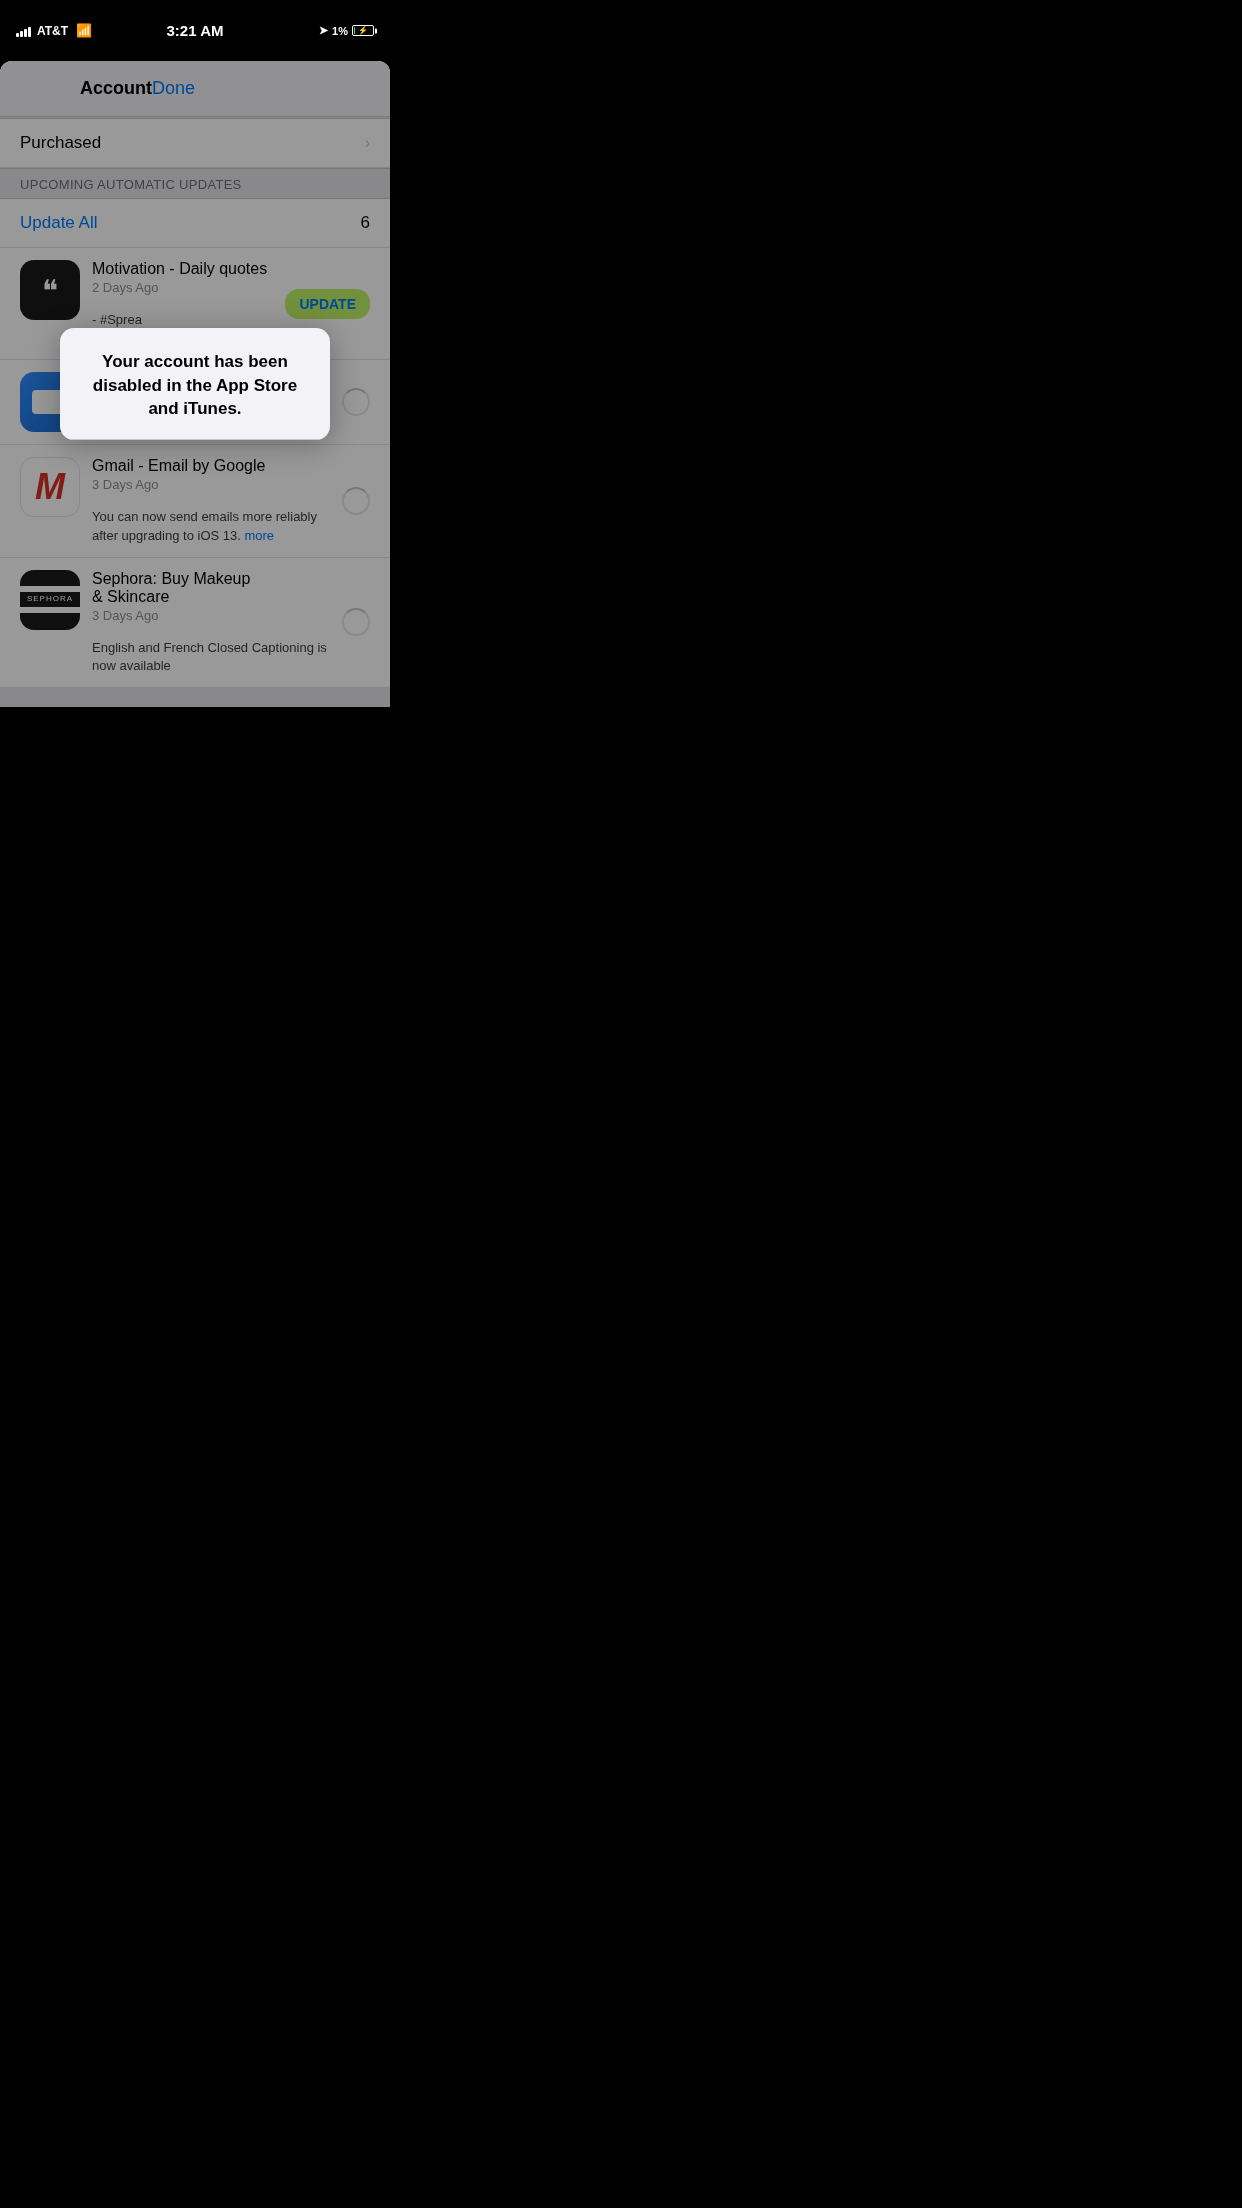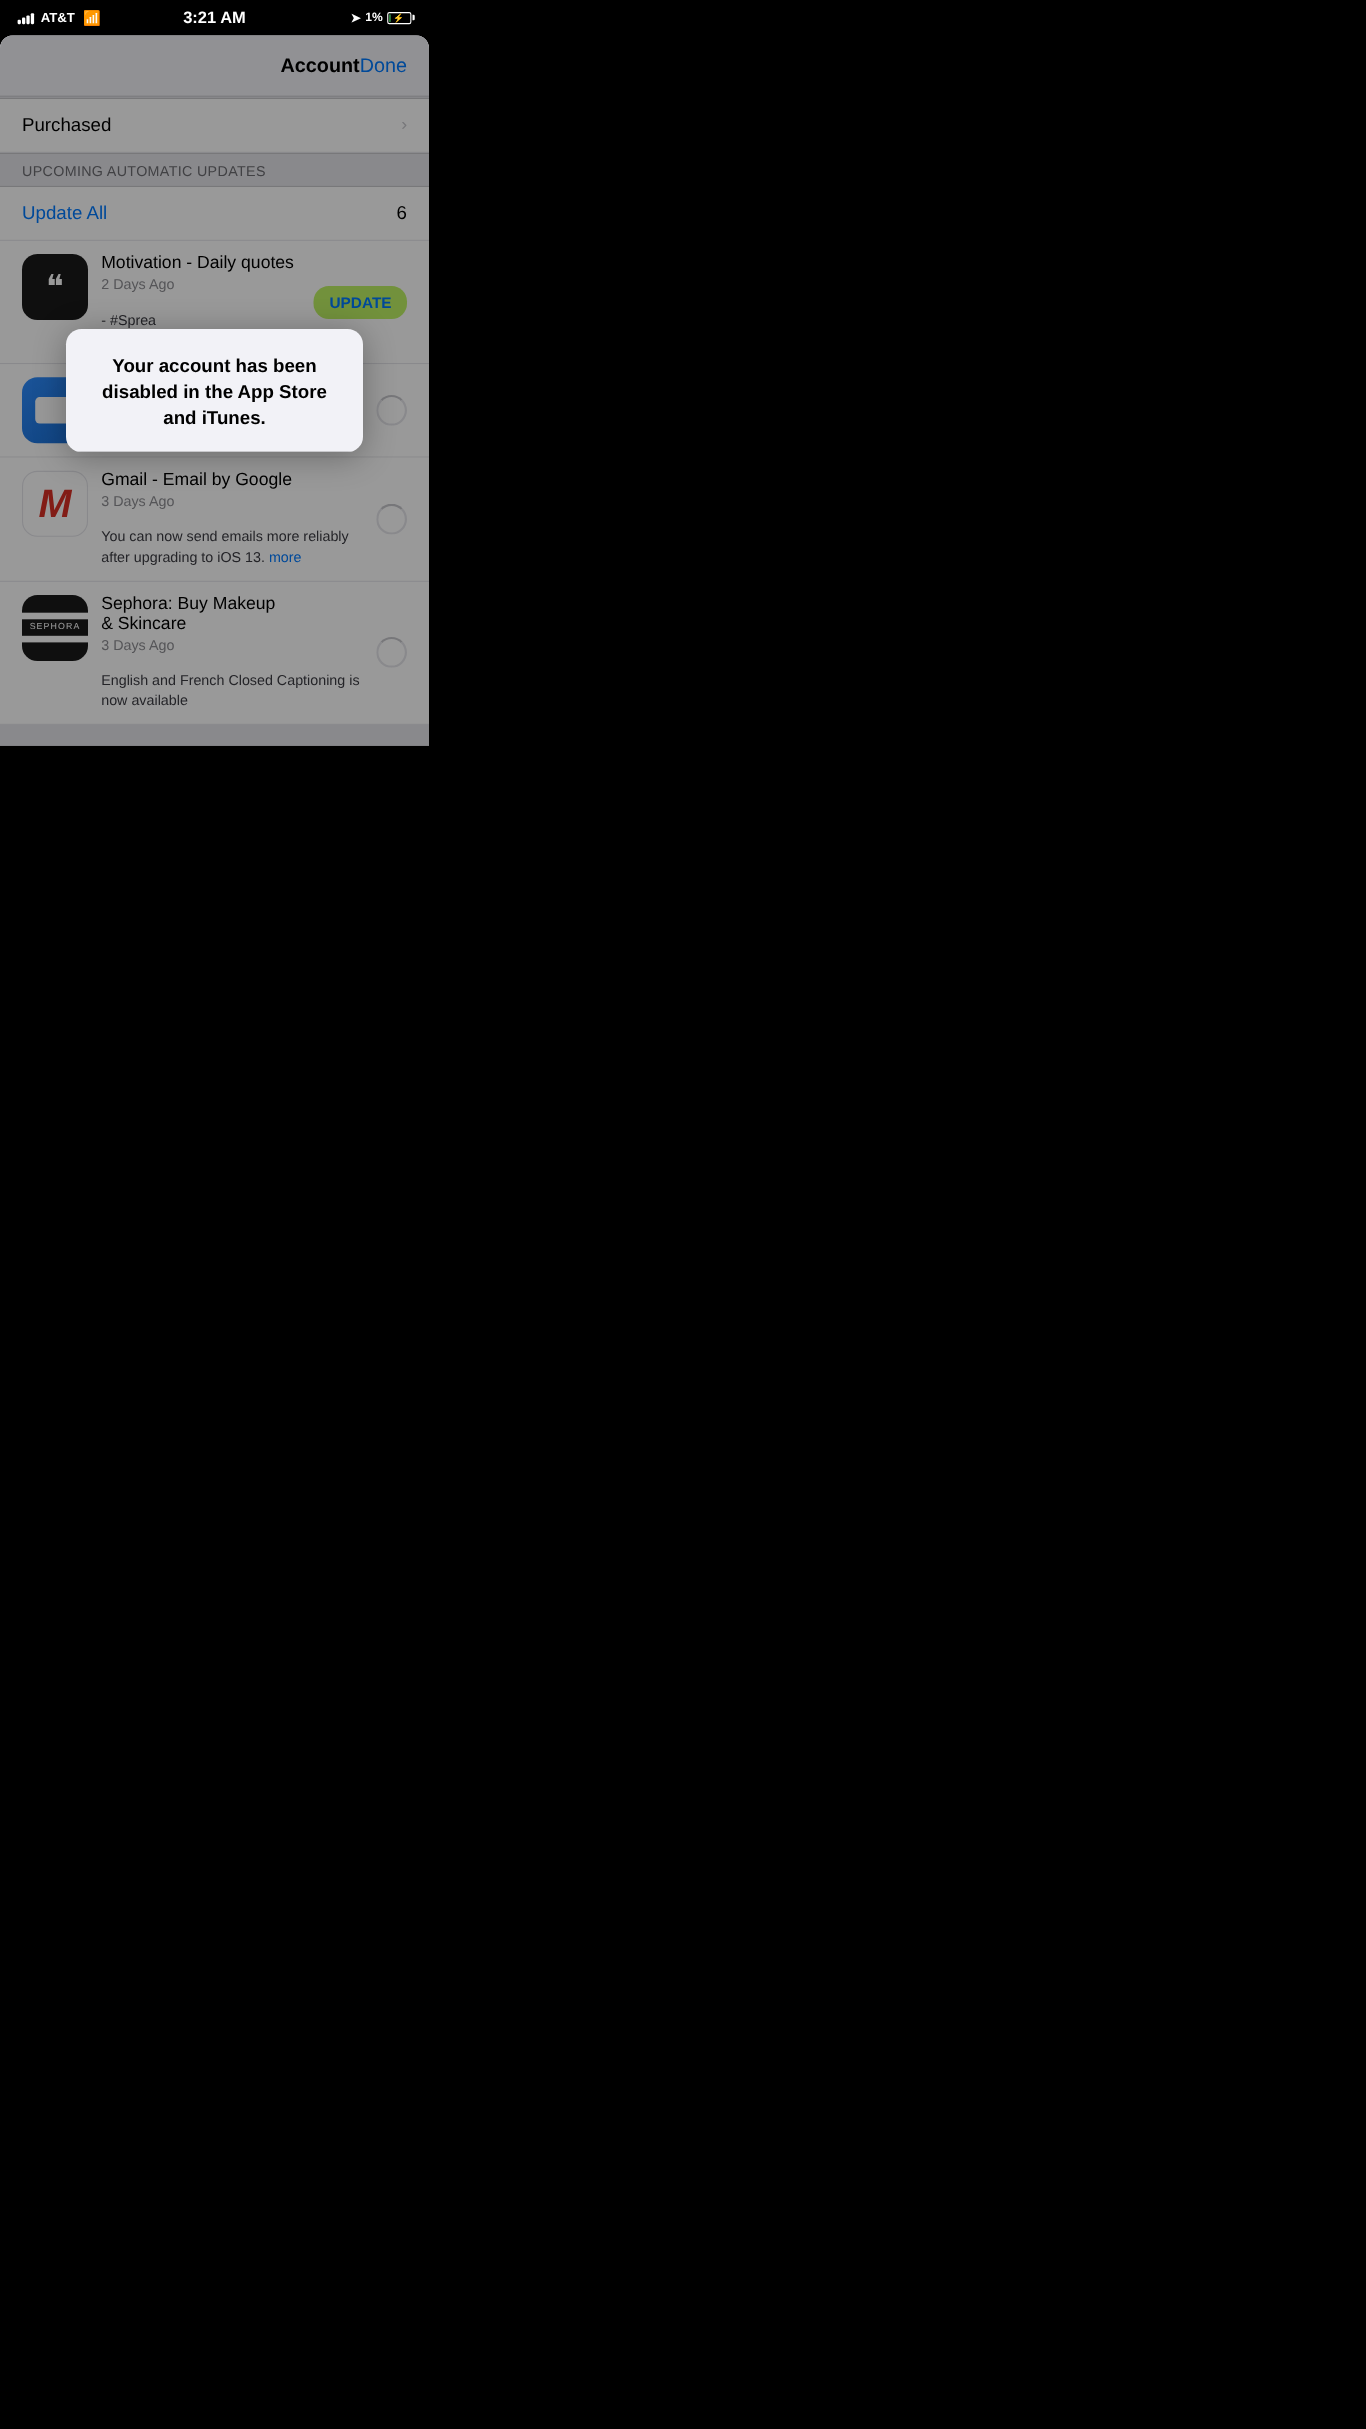--- a/index.html
+++ b/index.html
@@ -11,21 +11,21 @@
       background: #000;
       font-family: -apple-system, 'SF Pro Display', 'Helvetica Neue', Arial, sans-serif;
       overflow: hidden;
       position: relative;
     }
 
     
     .status-bar {
       background: #000;
       color: #fff;
-      height: 32px;
+      height: 61px;
       display: flex;
       align-items: center;
       justify-content: space-between;
       padding: 0 16px;
       font-size: 12px;
       font-weight: 600;
       position: relative;
       z-index: 10;
     }
     .status-left {
@@ -108,21 +108,21 @@
       overflow: hidden;
     }
 
     
     .nav-bar {
       background: #f2f2f7;
       border-bottom: 1px solid #c8c8cc;
       height: 56px;
       display: flex;
       align-items: center;
-      justify-content: flex-end;
+      justify-content: flex-start;
       padding: 0 20px;
     }
     .nav-title {
       font-size: 18px;
       font-weight: 700;
       color: #000;
     }
     .nav-done {
       font-size: 18px;
       color: #007aff;

